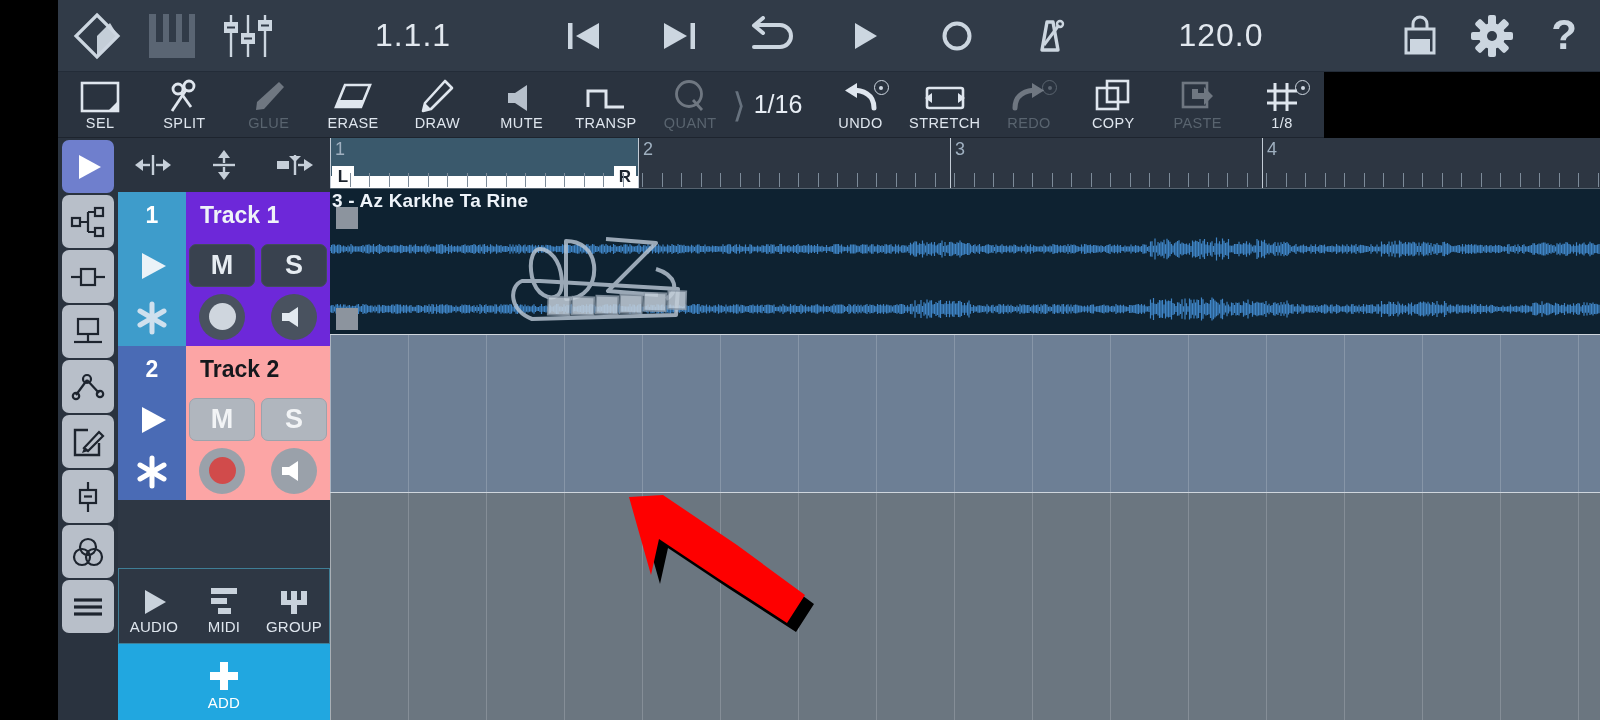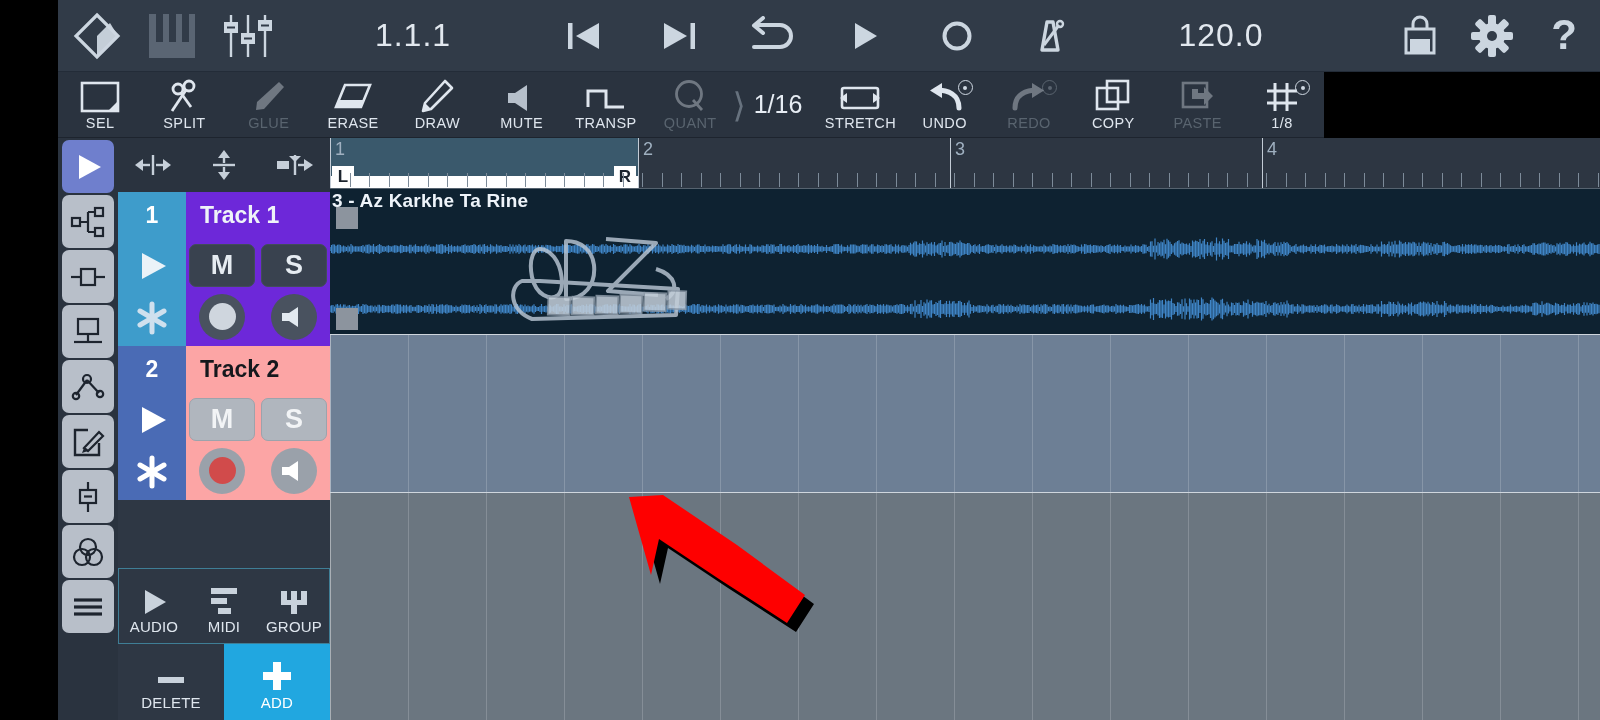--- a/index.html
+++ b/index.html
@@ -365,41 +365,41 @@
           <line x1="20" y1="21" x2="29" y2="31" stroke="#dfe6ee" stroke-width="2.8"></line>
         </svg>
       </span>
       <span class="tlabel">QUANT</span>
     </div>
 
     <span class="qsep">⟩</span>
     <div class="quantval">1/16</div>
 
     <div class="tool">
+      <span class="badge">
+          <i></i>
+        </span>
+      <span class="ticon">
+        <svg width="38" height="32" viewBox="0 0 38 32">
+          <path d="M33 27 C33 13 22 9 10 9" fill="none" stroke="#dfe6ee" stroke-width="5" stroke-linecap="round"></path>
+          <path d="M16 2 L4 9.5 L16 17 Z" fill="#dfe6ee"></path>
+        </svg>
+      </span>
+      <span class="tlabel">UNDO</span>
+    </div>
+
+    <div class="tool">
       <span class="ticon">
         <svg width="60" height="30" viewBox="0 0 60 30">
           <rect x="12" y="5" width="36" height="20" rx="2" fill="none" stroke="#dfe6ee" stroke-width="2.6"></rect>
           <path d="M10 15 L17 10 L17 20 Z" fill="#dfe6ee"></path>
           <path d="M50 15 L43 10 L43 20 Z" fill="#dfe6ee"></path>
         </svg>
       </span>
       <span class="tlabel">STRETCH</span>
-    </div>
-
-    <div class="tool">
-      <span class="badge">
-          <i></i>
-        </span>
-      <span class="ticon">
-        <svg width="38" height="32" viewBox="0 0 38 32">
-          <path d="M33 27 C33 13 22 9 10 9" fill="none" stroke="#dfe6ee" stroke-width="5" stroke-linecap="round"></path>
-          <path d="M16 2 L4 9.5 L16 17 Z" fill="#dfe6ee"></path>
-        </svg>
-      </span>
-      <span class="tlabel">UNDO</span>
     </div>
 
     <div class="tool dim">
       <span class="badge">
           <i></i>
         </span>
       <span class="ticon">
         <svg width="38" height="32" viewBox="0 0 38 32">
           <path d="M5 27 C5 13 16 9 28 9" fill="none" stroke="#dfe6ee" stroke-width="5" stroke-linecap="round"></path>
           <path d="M22 2 L34 9.5 L22 17 Z" fill="#dfe6ee"></path>
@@ -715,28 +715,20 @@
                 <rect x="23" y="4" width="6" height="12"></rect>
                 <rect x="3" y="13" width="26" height="5"></rect>
                 <rect x="13" y="13" width="6" height="14"></rect>
               </g>
           </svg>
         </span>
         <span class="alabel">GROUP</span>
       </div>
     </div>
     <div class="addrow">
-      <div class="addbtn">
-        <span class="aicon">
-          <svg width="34" height="28" viewBox="0 0 34 28">
-              <rect x="4" y="12" width="26" height="6" fill="#c9d2dc"></rect>
-            </svg>
-        </span>
-        <span class="alabel">DELETE</span>
-      </div>
       <div class="addbtn hl">
         <span class="aicon">
           <svg width="34" height="34" viewBox="0 0 34 34">
               <g fill="#ffffff">
                 <rect x="13" y="3" width="8" height="28"></rect>
                 <rect x="3" y="13" width="28" height="8"></rect>
               </g>
             </svg>
         </span>
         <span class="alabel">ADD</span>

